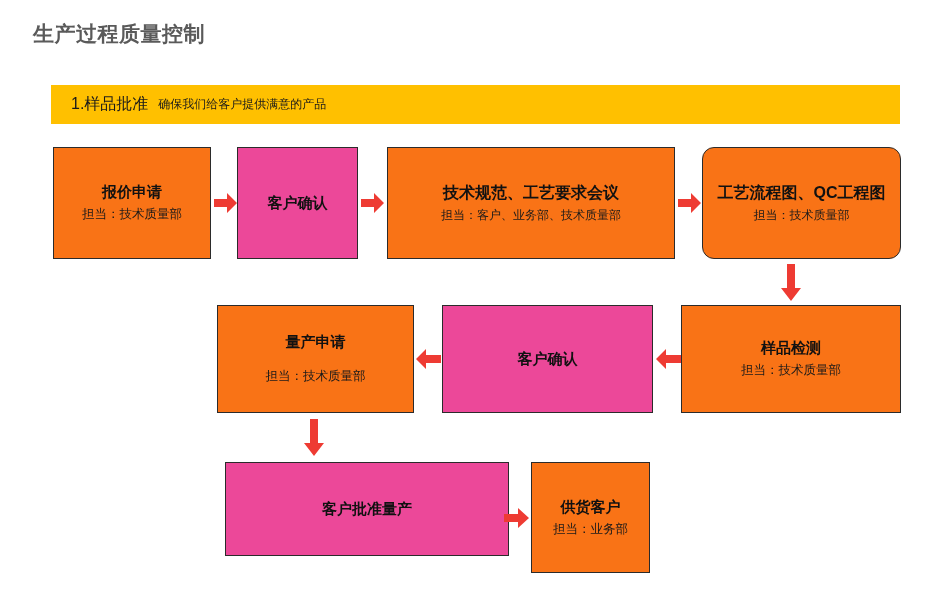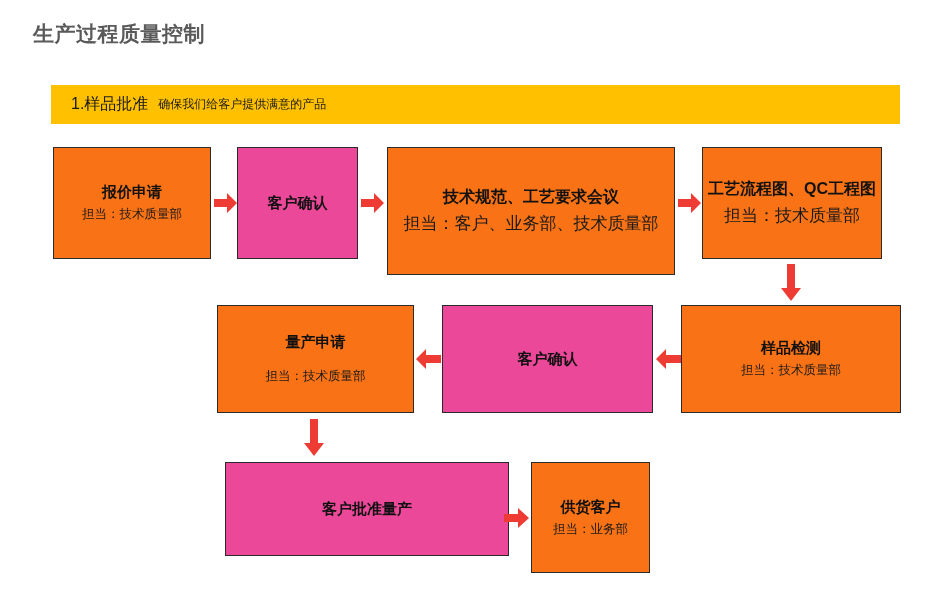--- a/index.html
+++ b/index.html
@@ -78,21 +78,21 @@
   }
   .node .node-sub {
     font-size: 12.5px;
     font-weight: normal;
     color: #1a1a1a;
     line-height: 1.5;
     margin-top: 3px;
     white-space: nowrap;
   }
   .node.wide .node-title { font-size: 16px; }
-  .node.wide .node-sub  { font-size: 17px; }
+  .node.wide .node-sub  { font-size: 12px; }
 
   
   .arrow {
     position: absolute;
     line-height: 0;
   }
   .arrow svg { display: block; }
 </style>
 </head>
 <body>
@@ -106,26 +106,26 @@
 
 <div class="node" style="left:53px;  top:147px; width:158px; height:112px;">
   <div class="node-title">报价申请</div>
   <div class="node-sub">担当：技术质量部</div>
 </div>
 
 <div class="node orange" style="left:237px; top:147px; width:121px; height:112px;">
   <div class="node-title">客户确认</div>
 </div>
 
-<div class="node wide" style="left:387px; top:147px; width:288px; height:128px;">
+<div class="node wide" style="left:387px; top:147px; width:288px; height:112px;">
   <div class="node-title">技术规范、工艺要求会议</div>
   <div class="node-sub">担当：客户、业务部、技术质量部</div>
 </div>
 
-<div class="node wide" style="left:702px; top:147px; width:180px; height:112px;">
+<div class="node wide" style="left:702px; top:147px; width:199px; height:112px;border-radius:12px;">
   <div class="node-title">工艺流程图、QC工程图</div>
   <div class="node-sub">担当：技术质量部</div>
 </div>
 
 <div class="node" style="left:217px; top:305px; width:197px; height:108px;gap:12px;">
   <div class="node-title">量产申请</div>
   <div class="node-sub">担当：技术质量部</div>
 </div>
 
 <div class="node orange" style="left:442px; top:305px; width:211px; height:108px;">

